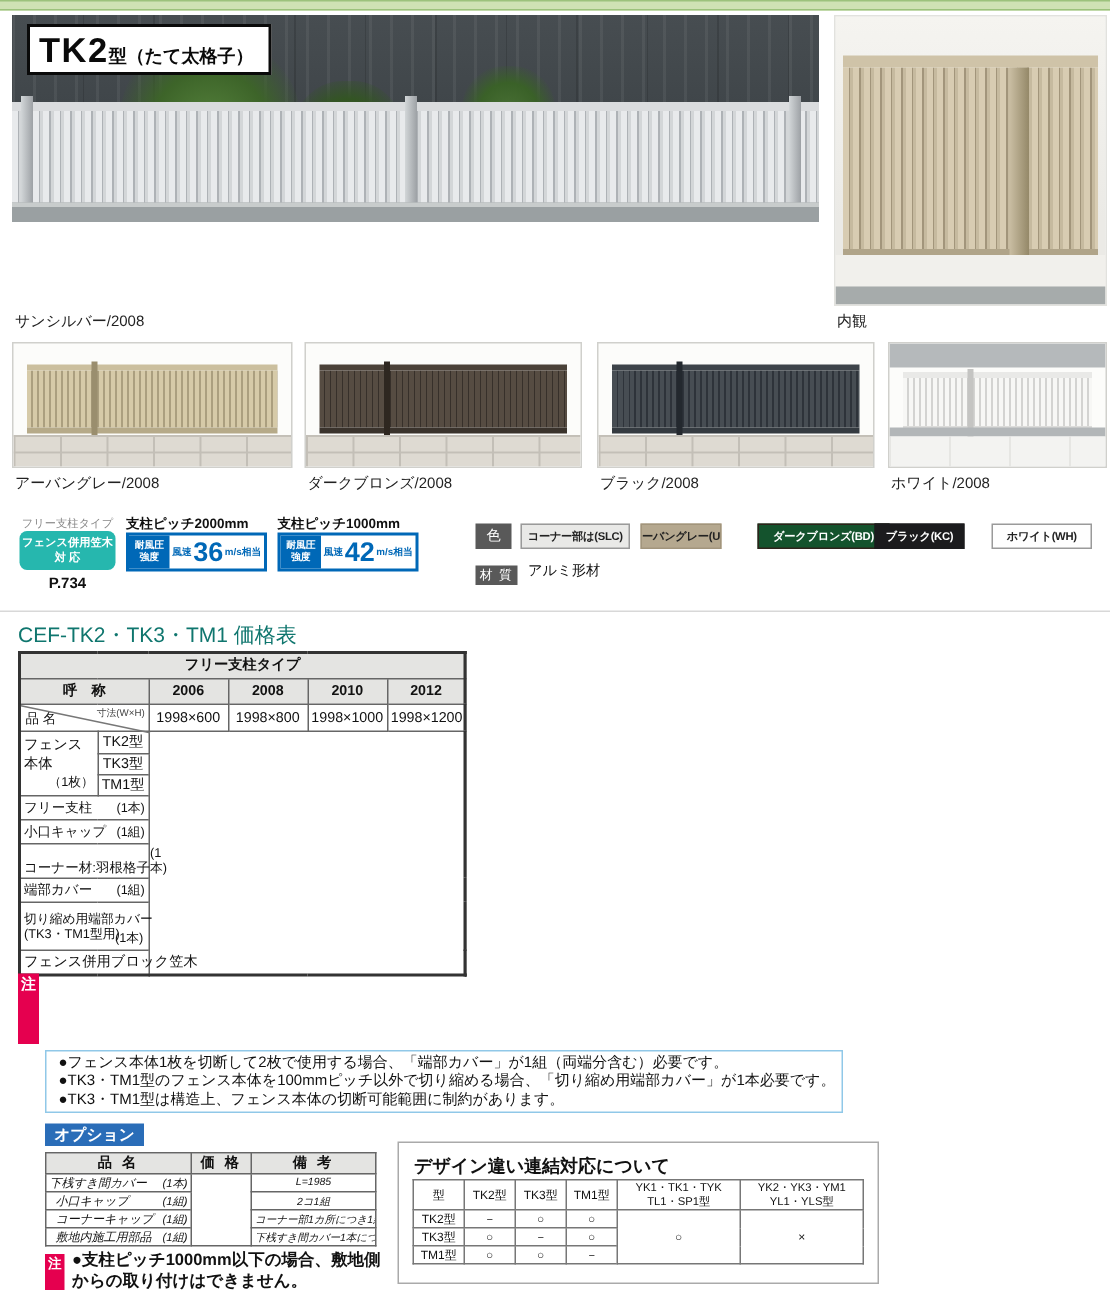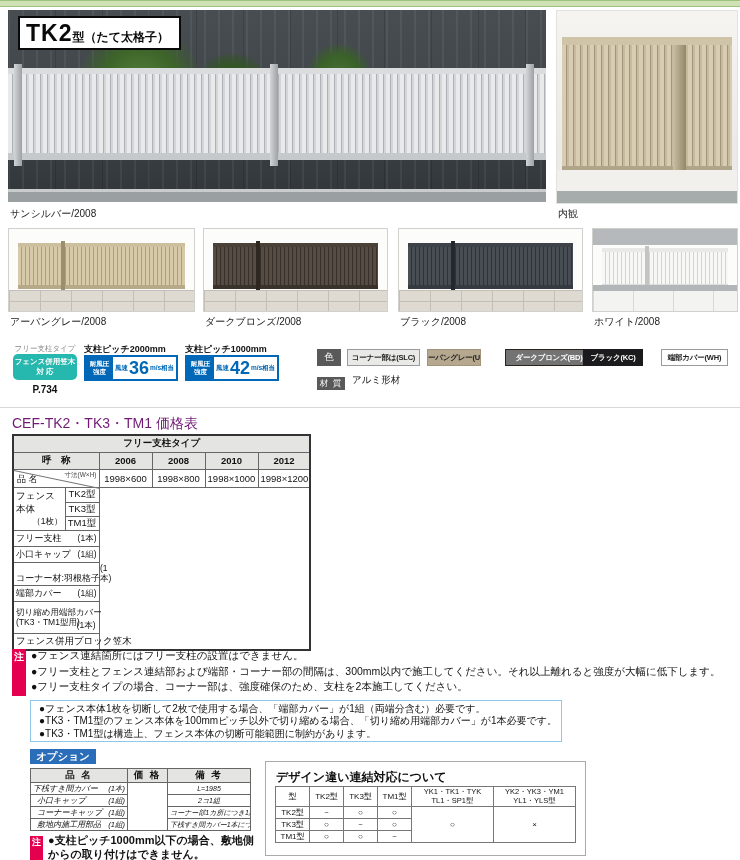--- a/index.html
+++ b/index.html
@@ -3,21 +3,21 @@
 <meta charset="utf-8">
 <style>
   * { margin:0; padding:0; box-sizing:border-box; }
   body { font-family:"Liberation Sans","DejaVu Sans",sans-serif; background:#ffffff; }
   #page { position:relative; width:740px; height:860px; background:#ffffff; overflow:hidden; }
 
   
   .topbar { position:absolute; left:0; top:0; width:740px; height:7px; background:#cfe2b4; border-top:1px solid #9cc27c; border-bottom:1px solid #9cc27c; }
 
   
-  .photo-main { position:absolute; left:8px; top:10px; width:538px; height:192px; overflow:hidden;
+  .photo-main { position:absolute; left:8px; top:10px; width:538px; height:138px; overflow:hidden;
     background:linear-gradient(180deg,#474d51 0%,#3e4448 55%,#363b3f 82%,#31363a 100%); }
   .pm-texture { position:absolute; left:0; top:0; right:0; bottom:0;
     background:repeating-linear-gradient(90deg,rgba(255,255,255,.06) 0 2px,transparent 2px 14px),
                repeating-linear-gradient(90deg,rgba(0,0,0,.14) 0 1px,transparent 1px 47px); }
   .pm-plant1 { position:absolute; left:72px; top:16px; width:120px; height:116px; border-radius:45%;
     background:radial-gradient(ellipse at center,#55823c 0%,#3d6429 45%,rgba(40,70,25,0) 75%); }
   .pm-plant2 { position:absolute; left:186px; top:44px; width:76px; height:84px; border-radius:45%;
     background:radial-gradient(ellipse at center,#4a7434 0%,#335523 50%,rgba(35,60,22,0) 78%); }
   .pm-plant3 { position:absolute; left:300px; top:34px; width:62px; height:62px; border-radius:45%;
     background:radial-gradient(ellipse at center,#49703.5 0%,#3a6128 45%,rgba(35,60,22,0) 75%);
@@ -87,28 +87,28 @@
 
   .chip-label { position:absolute; background:#595959; color:#fff; display:flex; align-items:center; justify-content:center; }
   .color-label { left:317px; top:349px; width:24px; height:17px; font-size:9.5px; }
   .material-label { left:317px; top:377px; width:28px; height:13px; font-size:8.5px; letter-spacing:1px; }
   .material-value { position:absolute; left:352px; top:374px; font-size:9.5px; color:#111; }
 
   .swatch { position:absolute; top:349px; height:17px; display:flex; align-items:center; justify-content:center;
     font-size:7.5px; font-weight:bold; white-space:nowrap; overflow:hidden; letter-spacing:-0.2px; }
   .swatch.s0 { left:347px; width:73px; background:#e9e9e7; color:#222; border:1px solid #9a9a9a; }
   .swatch.s1 { left:427px; width:54px; background:#b5a88f; color:#222; border:1px solid #a2957c; }
-  .swatch.s2 { left:505px; width:88px; background:#737373; color:#fff; border:1px solid #2e231b; }
+  .swatch.s2 { left:505px; width:88px; background:#14532d; color:#fff; border:1px solid #2e231b; }
   .swatch.s3 { left:583px; width:60px; background:#1b1b1d; color:#fff; border:1px solid #1b1b1d; }
   .swatch.s4 { left:661px; width:67px; background:#fefefe; color:#222; border:1px solid #9a9a9a; }
 
   .divider { position:absolute; left:0; top:407px; width:740px; height:1px; background:#d8d8d8; }
 
   
-  .pt-title { position:absolute; left:12px; top:415px; font-size:14px; color:#701a75; }
+  .pt-title { position:absolute; left:12px; top:415px; font-size:14px; color:#0f766e; }
   table.price { position:absolute; left:12px; top:434px; width:297px; border-collapse:collapse; table-layout:fixed; }
   table.price th, table.price td { border:1px solid #666; font-size:9.5px; color:#111; padding:0 2px; }
   table.price { border:2px solid #333; }
   table.price th { background:#e4e4e2; font-weight:bold; text-align:center; }
   tr.r-top { height:17px; } tr.r-h2 { height:17px; } tr.r-h3 { height:18px; }
   td.dim { text-align:center; font-size:9px; }
   td.diag { position:relative; padding:0; }
   .diag-line { position:absolute; left:0; top:0; width:88px; height:1px; background:#777; transform-origin:0 0; transform:rotate(11.8deg); }
   .diag-tl { position:absolute; left:3px; bottom:1px; font-size:9px; }
   .diag-br { position:absolute; right:2px; top:1px; font-size:6.5px; color:#444; }
@@ -258,21 +258,21 @@
       <span class="wv">42</span>
       <span class="ws">m/s相当</span>
     </div>
   </div>
 
   <div class="chip-label color-label">色</div>
   <div class="swatch s0">コーナー部は(SLC)</div>
   <div class="swatch s1">アーバングレー(UC)</div>
   <div class="swatch s2">ダークブロンズ(BD)</div>
   <div class="swatch s3">ブラック(KC)</div>
-  <div class="swatch s4">端部カバー(WH)</div>
+  <div class="swatch s4">ホワイト(WH)</div>
   <div class="chip-label material-label">材 質</div>
   <div class="material-value">アルミ形材</div>
 
   <div class="divider"></div>
 
   <div class="pt-title">CEF-TK2・TK3・TM1 価格表</div>
   <table class="price">
     <colgroup>
         <col style="width:52px">
         <col style="width:34px">
@@ -359,25 +359,20 @@
       </td>
     </tr>
     <tr class="r-kasagi">
       <td colspan="2" class="c-kasagi">フェンス併用ブロック笠木</td>
       <td colspan="4" class="c-empty"></td>
     </tr>
   </tbody>
     </table>
 
   <div class="note-badge1">注</div>
-  <div class="notes1">
-    <div class="n-item">●フェンス連結箇所にはフリー支柱の設置はできません。</div>
-    <div class="n-item">●フリー支柱とフェンス連結部および端部・コーナー部の間隔は、300mm以内で施工してください。それ以上離れると強度が大幅に低下します。</div>
-    <div class="n-item">●フリー支柱タイプの場合、コーナー部は、強度確保のため、支柱を2本施工してください。</div>
-  </div>
 
   <div class="notes2-box">
     <div class="n-item">●フェンス本体1枚を切断して2枚で使用する場合、「端部カバー」が1組（両端分含む）必要です。</div>
     <div class="n-item">●TK3・TM1型のフェンス本体を100mmピッチ以外で切り縮める場合、「切り縮め用端部カバー」が1本必要です。</div>
     <div class="n-item">●TK3・TM1型は構造上、フェンス本体の切断可能範囲に制約があります。</div>
   </div>
 
   <div class="option-badge">オプション</div>
   <table class="options">
     <colgroup>

